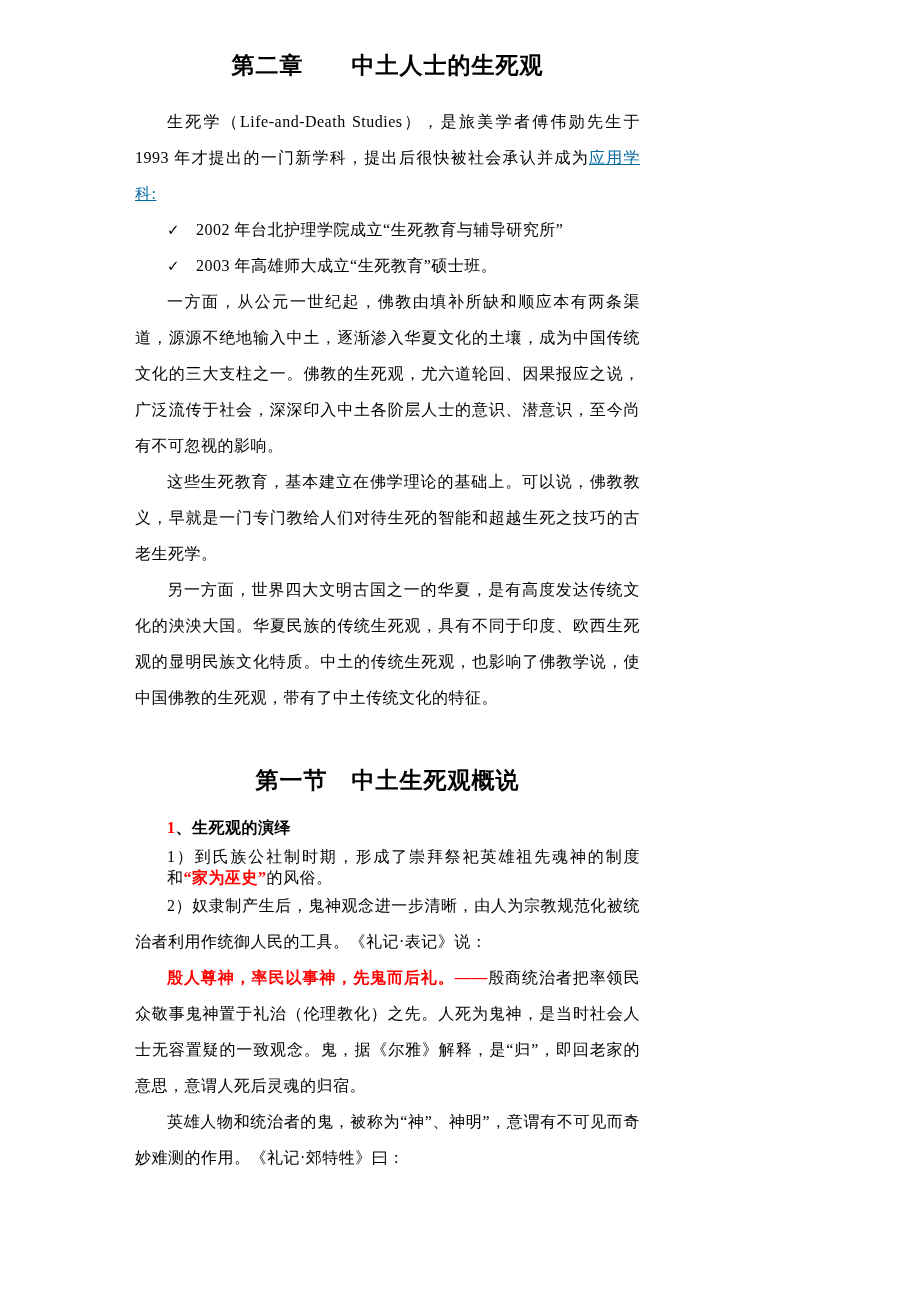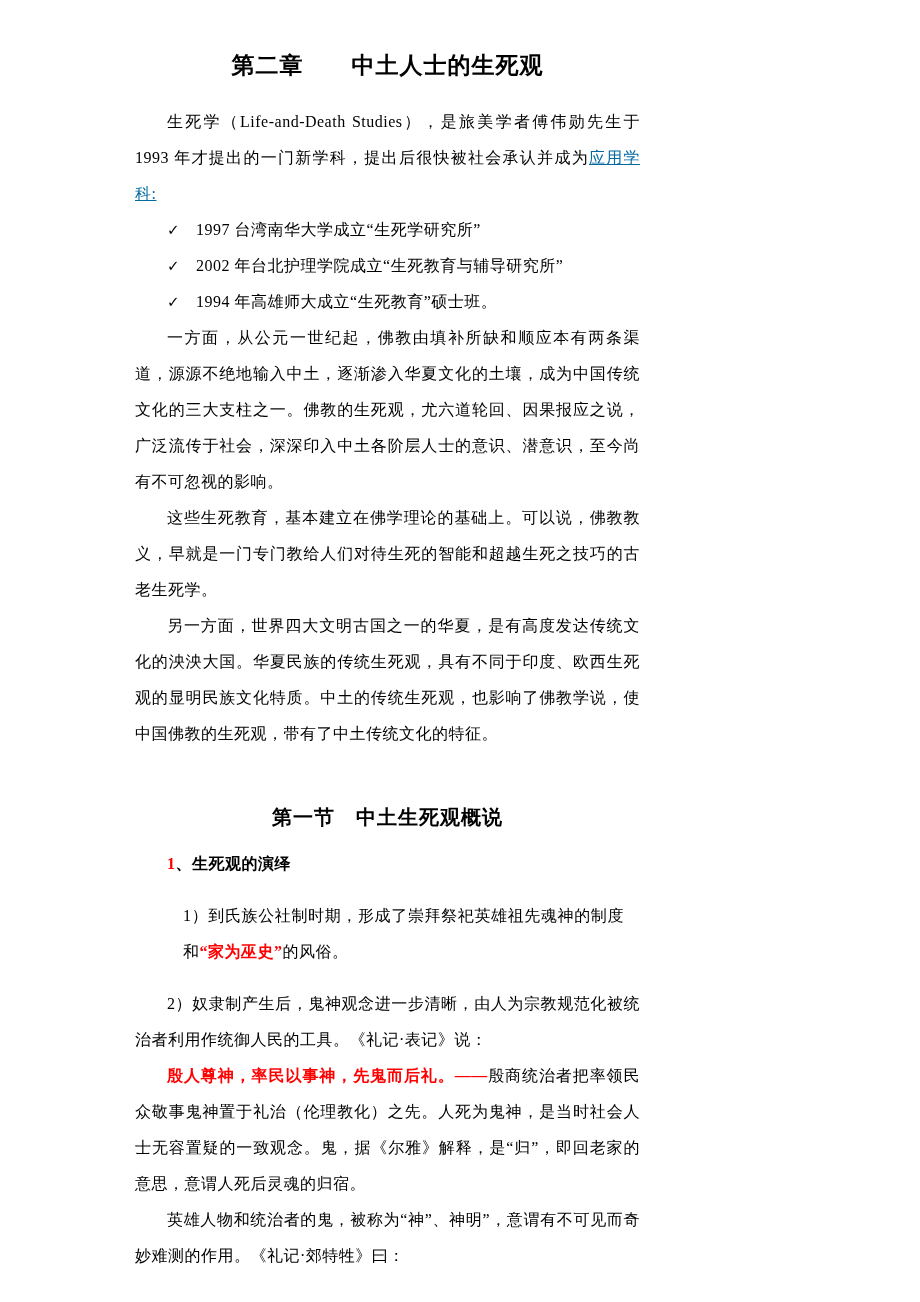--- a/index.html
+++ b/index.html
@@ -34,37 +34,37 @@
     letter-spacing: 0.5px;
   }
   .para {
     text-indent: 2em;
     line-height: 36px;
     text-align: justify;
     margin: 0;
   }
   .list-item {
     padding-left: 2em;
-    line-height: 36px;
+    line-height: 21px;
     text-align: justify;
-    margin: 16px;
+    margin: 0;
   }
   .check-item {
     padding-left: 2em;
     line-height: 36px;
     margin: 0;
   }
   .checkmark {
     display: inline-block;
     margin-right: 16px;
     font-family: "DejaVu Sans", sans-serif;
     font-size: 15px;
   }
   .section-heading {
-    font-size: 20px;
+    font-size: 23px;
     font-weight: bold;
     text-align: center;
     margin: 50px 0 14px 0;
     letter-spacing: 1px;
     line-height: 30px;
   }
   .subheading {
     padding-left: 2em;
     font-weight: bold;
     line-height: 36px;
@@ -82,23 +82,22 @@
     font-weight: bold;
   }
 </style>
 </head>
 <body>
 
 <div class="page">
   <h1 class="doc-title">第二章　　中土人士的生死观</h1>
   <div id="doc-body">
       <div class="para"><span>生死学（Life-and-Death Studies），是旅美学者傅伟勋先生于 1993 年才提出的一门新学科，提出后很快被社会承认并成为</span><span class="red-underline">应用学科:</span></div>
-      <div class="check-item"><span class="checkmark">✓</span><span>1997 台湾南华大学成立“生死学研究所”</span></div>
       <div class="check-item"><span class="checkmark">✓</span><span>2002 年台北护理学院成立“生死教育与辅导研究所”</span></div>
-      <div class="check-item"><span class="checkmark">✓</span><span>1994 年高雄师大成立“生死教育”硕士班。</span></div>
+      <div class="check-item"><span class="checkmark">✓</span><span>2003 年高雄师大成立“生死教育”硕士班。</span></div>
       <div class="para"><span>一方面，从公元一世纪起，佛教由填补所缺和顺应本有两条渠道，源源不绝地输入中土，逐渐渗入华夏文化的土壤，成为中国传统文化的三大支柱之一。佛教的生死观，尤六道轮回、因果报应之说，广泛流传于社会，深深印入中土各阶层人士的意识、潜意识，至今尚有不可忽视的影响。</span></div>
       <div class="para"><span>这些生死教育，基本建立在佛学理论的基础上。可以说，佛教教义，早就是一门专门教给人们对待生死的智能和超越生死之技巧的古老生死学。</span></div>
       <div class="para"><span>另一方面，世界四大文明古国之一的华夏，是有高度发达传统文化的泱泱大国。华夏民族的传统生死观，具有不同于印度、欧西生死观的显明民族文化特质。中土的传统生死观，也影响了佛教学说，使中国佛教的生死观，带有了中土传统文化的特征。</span></div>
       <div class="section-heading"><span>第一节　中土生死观概说</span></div>
       <div class="subheading"><span class="red-bold">1</span><span class="bold">、生死观的演绎</span></div>
       <div class="list-item"><span>1）到氏族公社制时期，形成了崇拜祭祀英雄祖先魂神的制度和</span><span class="red-bold">“家为巫史”</span><span>的风俗。</span></div>
       <div class="para"><span>2）奴隶制产生后，鬼神观念进一步清晰，由人为宗教规范化被统治者利用作统御人民的工具。《礼记·表记》说：</span></div>
       <div class="para"><span class="red-bold">殷人尊神，率民以事神，先鬼而后礼。——</span><span>殷商统治者把率领民众敬事鬼神置于礼治（伦理教化）之先。人死为鬼神，是当时社会人士无容置疑的一致观念。鬼，据《尔雅》解释，是“归”，即回老家的意思，意谓人死后灵魂的归宿。</span></div>
       <div class="para"><span>英雄人物和统治者的鬼，被称为“神”、神明”，意谓有不可见而奇妙难测的作用。《礼记·郊特牲》曰：</span></div>
     </div>

